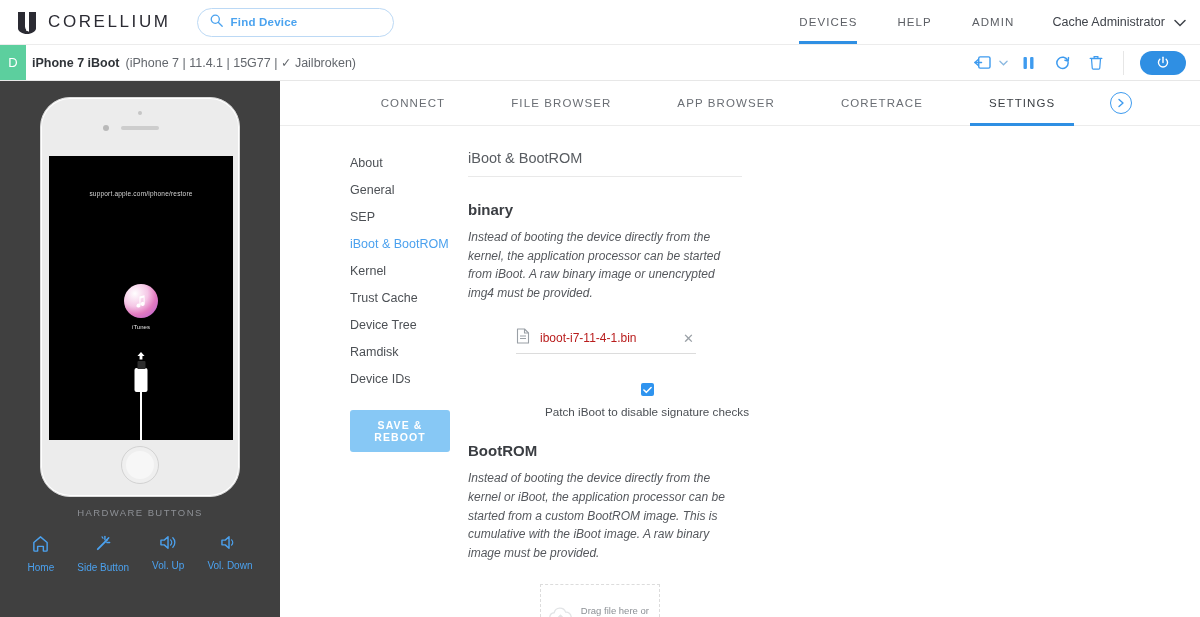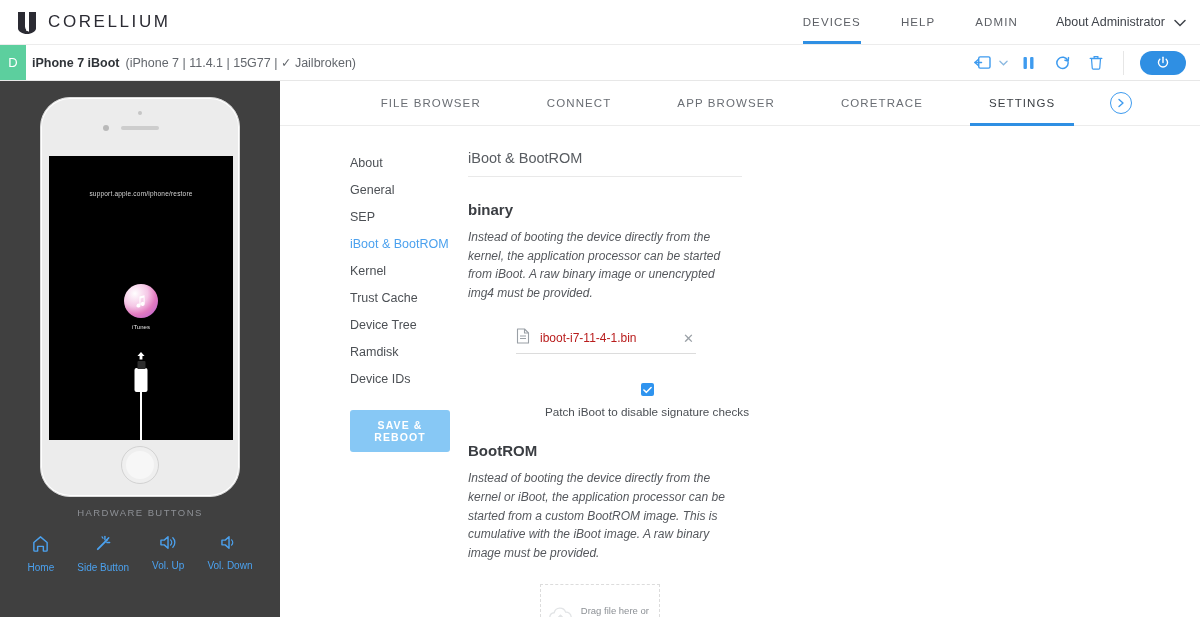--- a/index.html
+++ b/index.html
@@ -184,26 +184,35 @@
 <div class="topbar">
   <div class="brand">
     <span class="logo-mark">
       <svg width="22" height="24" viewBox="0 0 22 24">
           <path d="M2 2h7v14.5c0 2.5 1.8 4.5 4 5.2V2h7v16.5c0 2.9-4.5 5.5-9 5.5S2 21.4 2 18.5z" fill="#2b2b33"></path>
           <rect x="10.3" y="2" width="1.4" height="19" fill="#fff"></rect>
         </svg>
     </span>
     <span class="brand-name">CORELLIUM</span>
   </div>
+  <div class="search-box">
+    <span>
+      <svg width="13" height="13" viewBox="0 0 16 16">
+          <circle cx="6.5" cy="6.5" r="5" fill="none" stroke="#4ba3ef" stroke-width="1.6"></circle>
+          <line x1="10.4" y1="10.4" x2="15" y2="15" stroke="#4ba3ef" stroke-width="1.6" stroke-linecap="round"></line>
+        </svg>
+    </span>
+    <span class="ph">Find Device</span>
+  </div>
   <div class="topnav">
     <a href="#" class="active">DEVICES</a>
     <a href="#">HELP</a>
     <a href="#">ADMIN</a>
     <div class="userbox">
-      <span class="nm">About Administrator</span>
+      <span class="nm">Cache Administrator</span>
       <span>
         <svg width="12" height="8" viewBox="0 0 12 8">
             <polyline points="1,1.5 6,6.5 11,1.5" fill="none" stroke="#3f434a" stroke-width="1.5" stroke-linecap="round"></polyline>
           </svg>
       </span>
     </div>
   </div>
 </div>
 
 <div class="devicebar">
@@ -320,22 +329,22 @@
               <path d="M12.2 6.2a4 4 0 0 1 0 5.6" fill="none" stroke="#4ba1ee" stroke-width="1.4" stroke-linecap="round"></path>
             </svg>
         </span>
         <span class="lbl">Vol. Down</span>
       </div>
     </div>
   </div>
 
   <div class="right-panel">
     <div class="tabs">
+      <div class="tab">CONNECT</div>
       <div class="tab">FILE BROWSER</div>
-      <div class="tab">CONNECT</div>
       <div class="tab">APP BROWSER</div>
       <div class="tab">CORETRACE</div>
       <div class="tab active">SETTINGS</div>
       <div class="tab-next">
         <svg width="8" height="10" viewBox="0 0 8 10">
             <polyline points="2,1.5 6,5 2,8.5" fill="none" stroke="#3e9bef" stroke-width="1.4" stroke-linecap="round" stroke-linejoin="round"></polyline>
           </svg>
       </div>
     </div>
 

